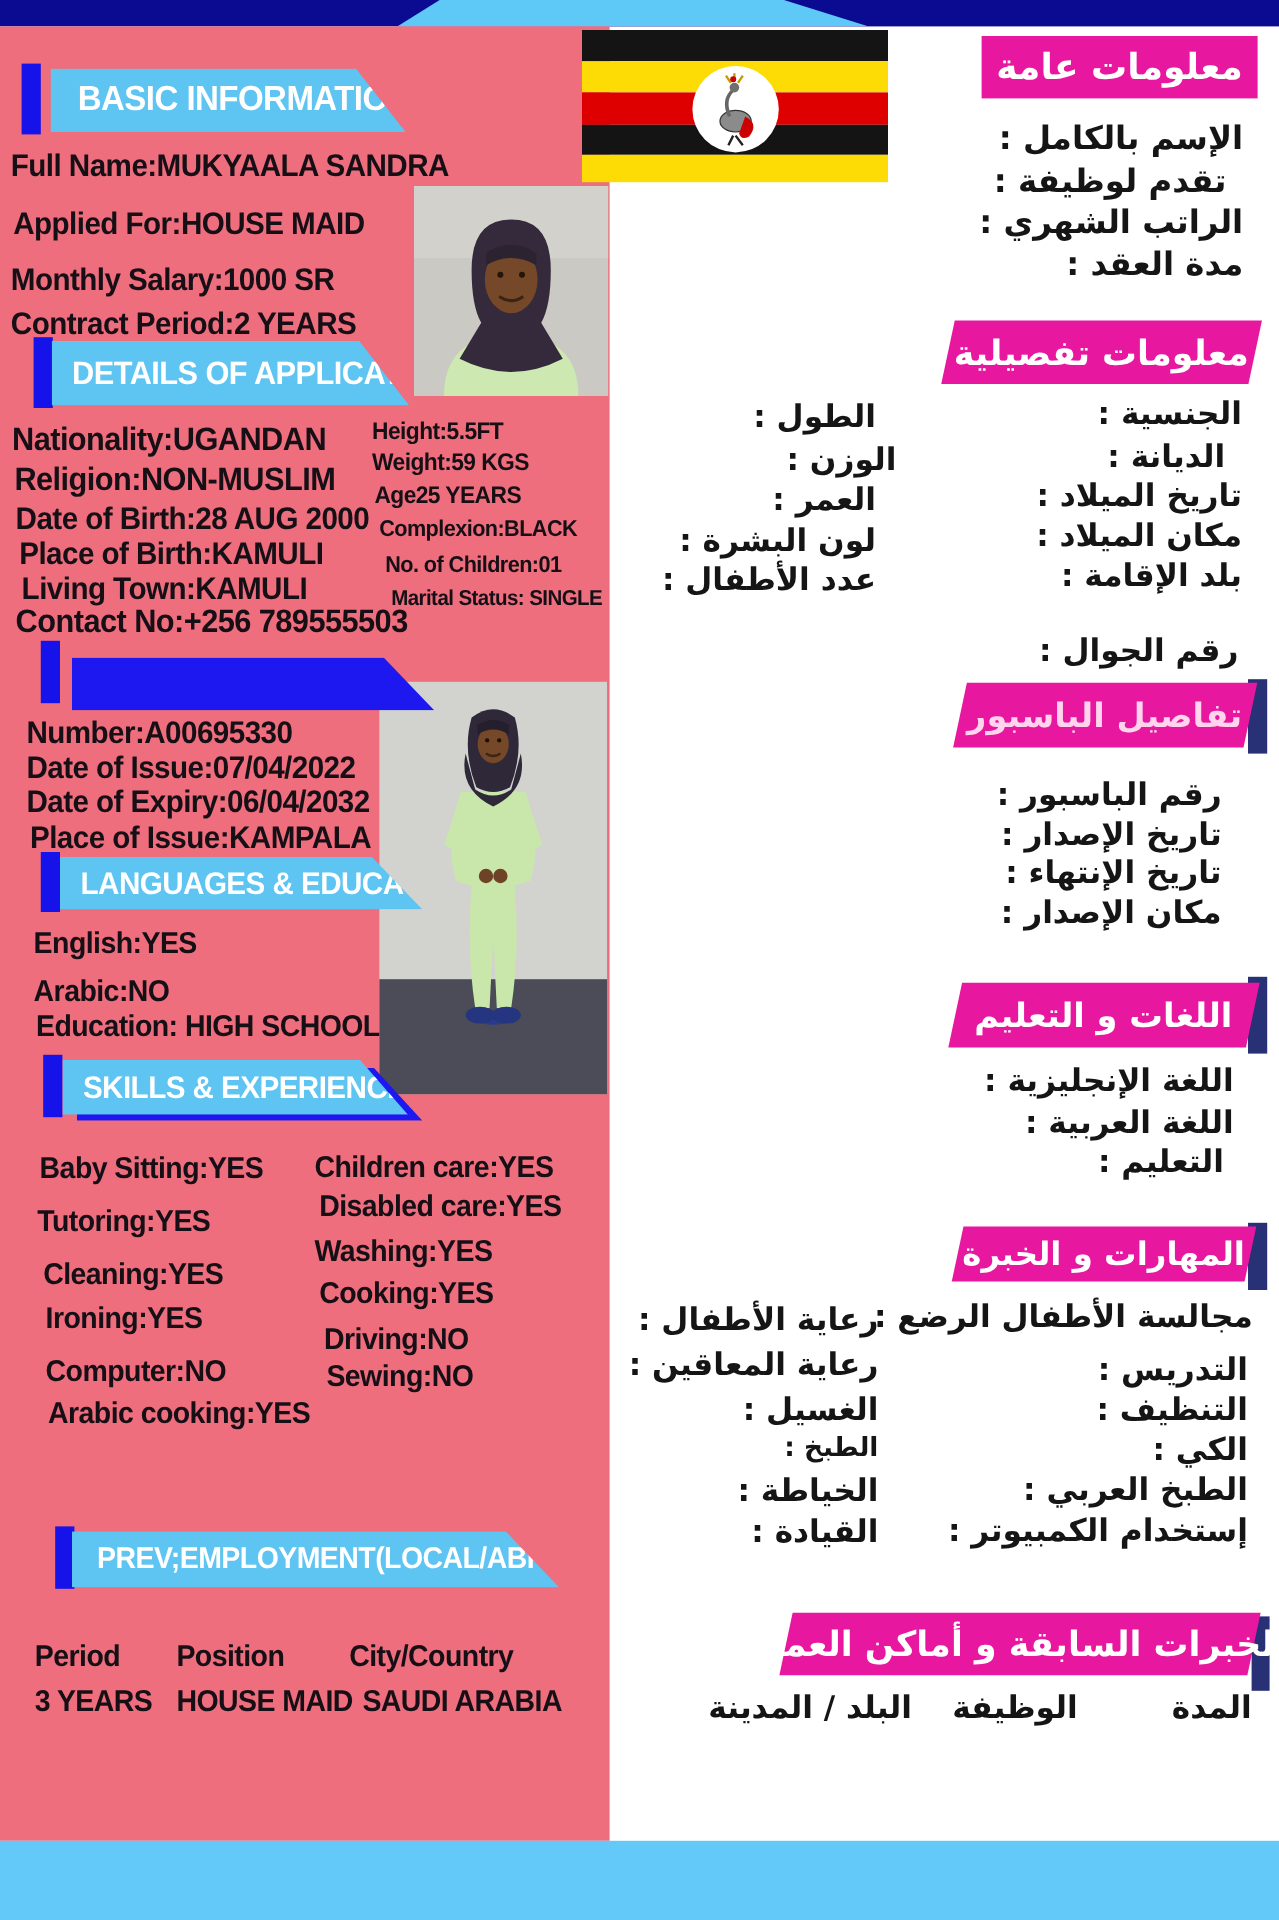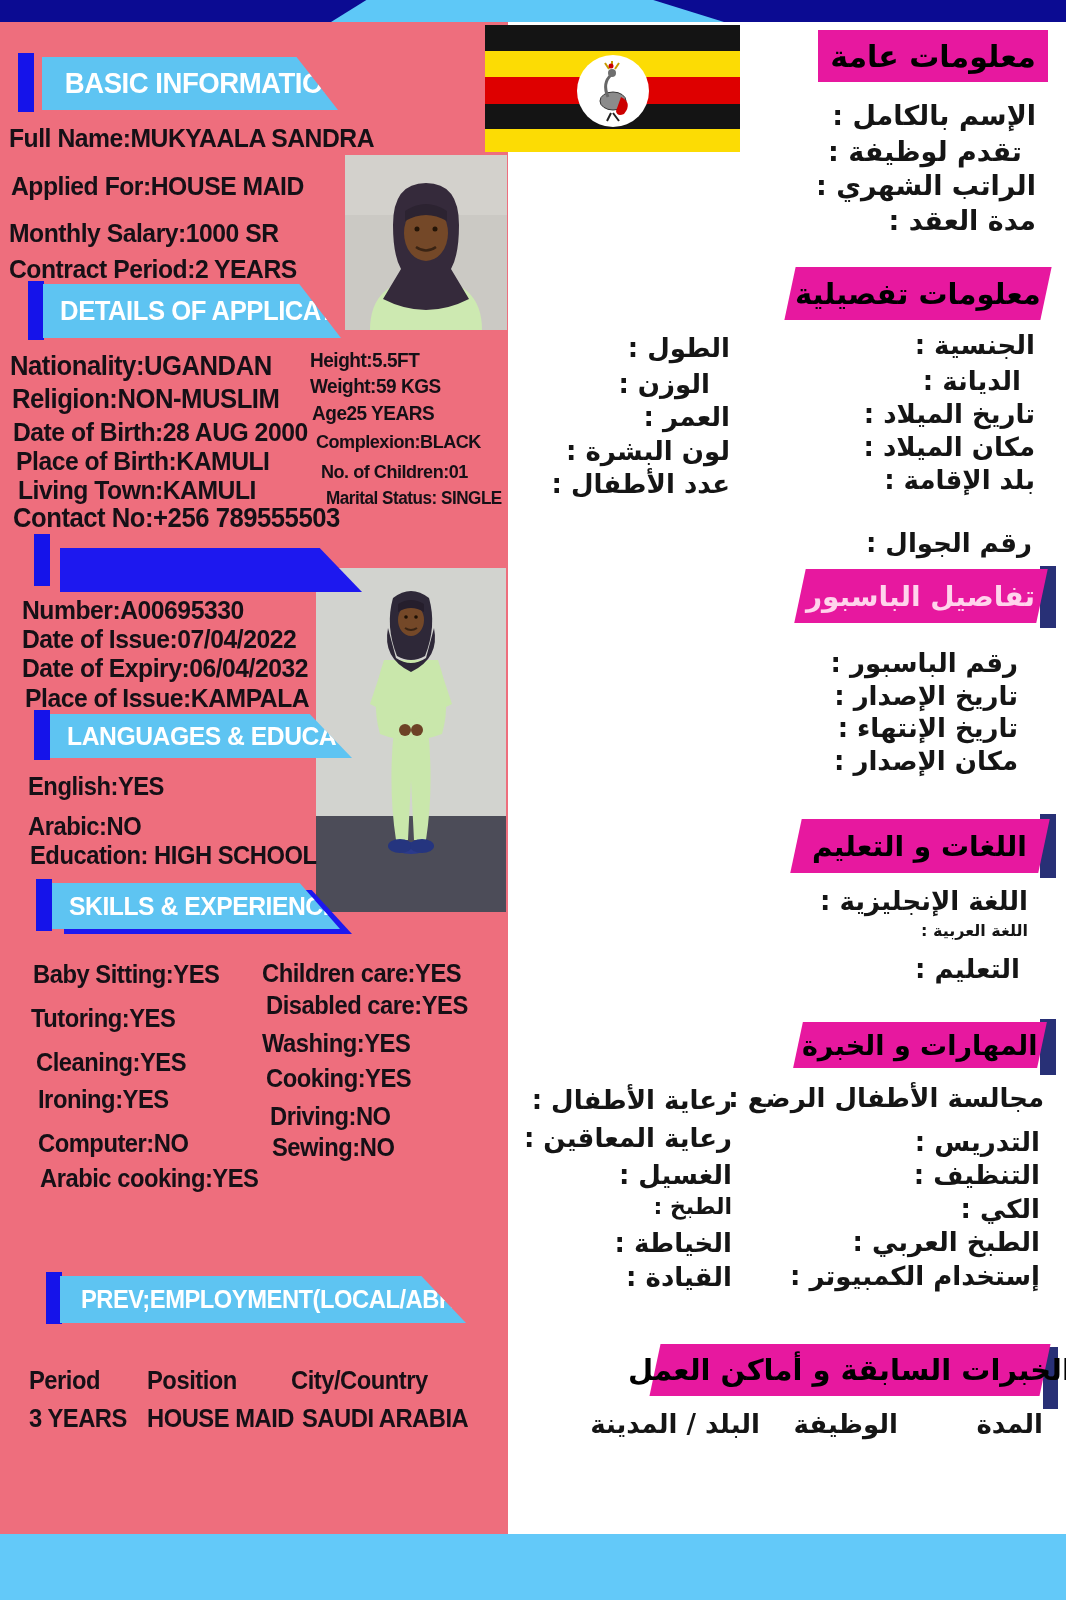--- a/index.html
+++ b/index.html
@@ -15,21 +15,21 @@
   .bnr{position:absolute;background:#5ec4f2;clip-path:polygon(0 0,86% 0,100% 100%,0 100%);
        display:flex;align-items:center;}
   .bnr .bt{font-family:"Liberation Sans",sans-serif;font-weight:bold;color:#ffffff;
            letter-spacing:-0.5px;white-space:nowrap;transform:scaleX(.95);transform-origin:0 50%;}
   .bnr-accent{position:absolute;background:#1d18ef;clip-path:polygon(0 0,86% 0,100% 100%,0 100%);}
   .bbar{position:absolute;background:#1513ea;}
   
   .mh{position:absolute;background:#e7189f;display:flex;align-items:center;justify-content:center;
       transform:skewX(-12deg);}
   .mh .mt{transform:skewX(12deg);font-family:"DejaVu Sans",sans-serif;font-weight:bold;
-          color:#000000;direction:rtl;white-space:nowrap;}
+          color:#ffffff;direction:rtl;white-space:nowrap;}
   .mh-flat{transform:none;}
   .mh-flat .mt{transform:none;}
   .nbar{position:absolute;background:#283076;}
 </style>
 </head>
 <body>
 
 <div class="page">
 
   <div class="abs" style="left:0;top:0;width:1066px;height:22px;background:#0b0b92;"></div>
@@ -179,40 +179,40 @@
   <div class="mh" style="left:790px;top:267px;width:256px;height:53px;">
     <span class="mt" style="font-size:29px;">معلومات تفصيلية</span>
   </div>
   <div class="ar" style="right:31px;top:330px;font-size:26px;">الجنسية  :</div>
   <div class="ar" style="right:45px;top:366px;font-size:26px;">الديانة :</div>
   <div class="ar" style="right:31px;top:399px;font-size:26px;">تاريخ الميلاد :</div>
   <div class="ar" style="right:31px;top:432px;font-size:26px;">مكان الميلاد :</div>
   <div class="ar" style="right:31px;top:465px;font-size:26px;margin-left:40px;">بلد الإقامة :</div>
   <div class="ar" style="right:34px;top:528px;font-size:26px;">رقم الجوال :</div>
   <div class="ar" style="right:336px;top:333px;font-size:26px;">الطول :</div>
-  <div class="ar" style="right:356px;top:369px;font-size:26px;">الوزن :</div>
+  <div class="ar" style="right:319px;top:369px;font-size:26px;">الوزن :</div>
   <div class="ar" style="right:336px;top:402px;font-size:26px;">العمر  :</div>
   <div class="ar" style="right:336px;top:436px;font-size:26px;">لون البشرة :</div>
   <div class="ar" style="right:336px;top:469px;font-size:26px;">عدد الأطفال :</div>
 
   <div class="nbar" style="left:1040px;top:566px;width:16px;height:62px;"></div>
   <div class="mh" style="left:800px;top:569px;width:242px;height:54px;">
     <span class="mt" style="font-size:28px;color:#ffd4ec;">تفاصيل الباسبور</span>
   </div>
   <div class="ar" style="right:48px;top:648px;font-size:26px;">رقم الباسبور :</div>
   <div class="ar" style="right:48px;top:681px;font-size:26px;">تاريخ الإصدار :</div>
   <div class="ar" style="right:48px;top:713px;font-size:26px;">تاريخ الإنتهاء :</div>
   <div class="ar" style="right:48px;top:746px;font-size:26px;">مكان الإصدار :</div>
 
   <div class="nbar" style="left:1040px;top:814px;width:16px;height:64px;"></div>
   <div class="mh" style="left:796px;top:819px;width:248px;height:54px;">
     <span class="mt" style="font-size:28px;">اللغات و التعليم</span>
   </div>
   <div class="ar" style="right:38px;top:886px;font-size:26px;">اللغة الإنجليزية :</div>
-  <div class="ar" style="right:38px;top:921px;font-size:16px;">اللغة العربية :</div>
+  <div class="ar" style="right:38px;top:921px;font-size:26px;">اللغة العربية :</div>
   <div class="ar" style="right:46px;top:954px;font-size:26px;">التعليم  :</div>
 
   <div class="nbar" style="left:1040px;top:1019px;width:16px;height:56px;"></div>
   <div class="mh" style="left:798px;top:1022px;width:244px;height:46px;">
     <span class="mt" style="font-size:27px;">المهارات و الخبرة</span>
   </div>
   <div class="ar" style="right:22px;top:1083px;font-size:26px;">مجالسة الأطفال الرضع :</div>
   <div class="ar" style="right:26px;top:1127px;font-size:26px;">التدريس :</div>
   <div class="ar" style="right:26px;top:1160px;font-size:26px;">التنظيف  :</div>
   <div class="ar" style="right:26px;top:1194px;font-size:26px;">الكي :</div>

